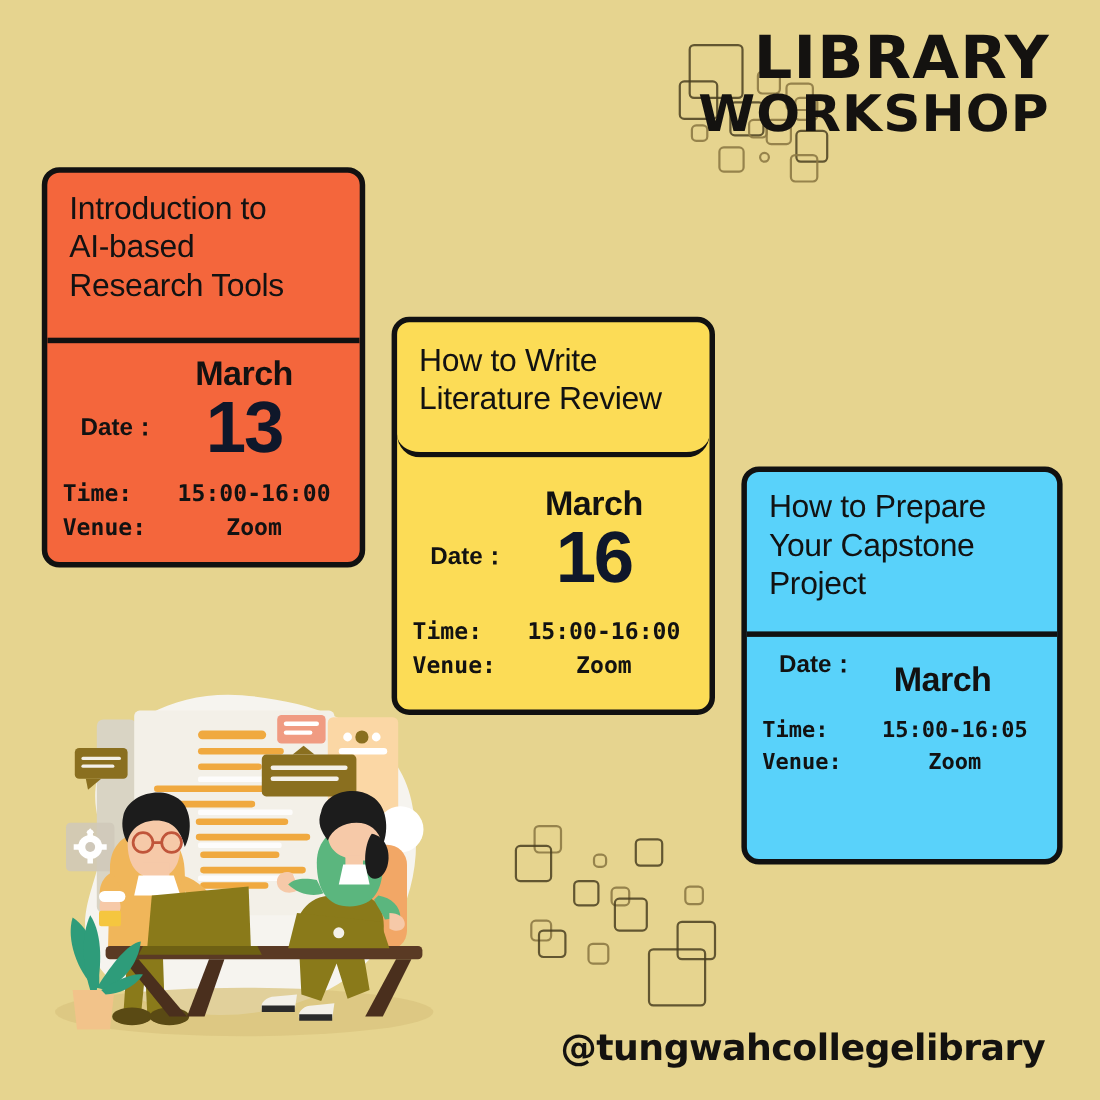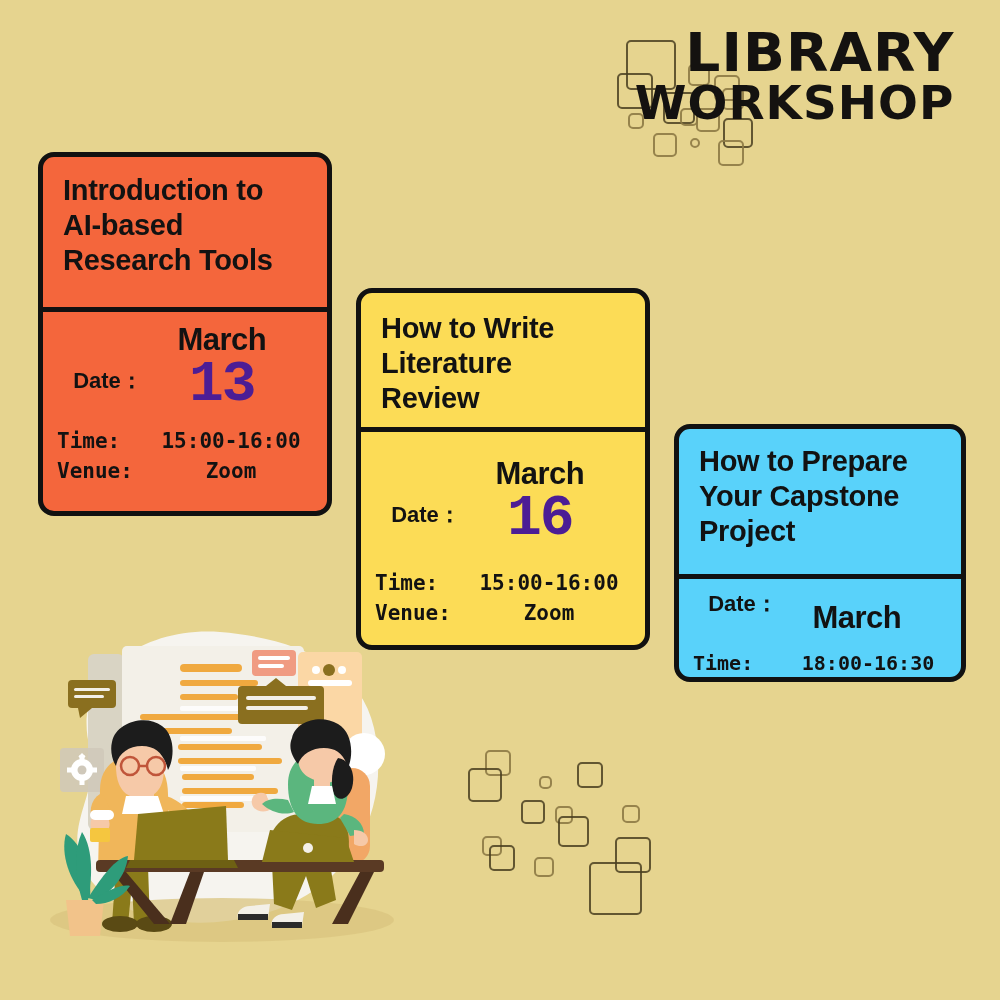--- a/index.html
+++ b/index.html
@@ -35,61 +35,61 @@
   .card{
     position:absolute;
     border:5px solid #111;
     border-radius:16px;
     box-sizing:border-box;
     overflow:hidden;
     display:flex;flex-direction:column;
   }
   .card-title{
     padding:16px 30px 12px 20px;
-    font-size:29px;font-weight:bold;color:#121212;
+    font-size:29px;font-weight:normal;color:#121212;
     line-height:1.2;letter-spacing:-.3px;
     border-bottom:5px solid #111;
     white-space:pre-line;
     font-family:"Liberation Sans",sans-serif;
   }
   .card-body{flex:1;position:relative;padding:4px 14px 10px;}
 
   .date-row{display:flex;align-items:flex-end;justify-content:center;}
   .date-label{
     font-size:22px;font-weight:bold;color:#121212;
     padding-bottom:16px;padding-right:4px;white-space:nowrap;
   }
   .date-stack{text-align:center;min-width:150px;}
   .month{font-size:31px;font-weight:bold;color:#121212;line-height:1.05;letter-spacing:-.5px;}
-  .day{font-size:58px;font-weight:bold;color:#4c1d95;line-height:.95;letter-spacing:-2px;font-family:Liberation Mono, monospace;}
+  .day{font-size:66px;font-weight:bold;color:#0f172a;line-height:.95;letter-spacing:-2px;}
 
   .meta{
     font-family:"DejaVu Sans Mono","Liberation Mono",monospace;
     font-weight:bold;color:#121212;
   }
   .meta-row{display:flex;align-items:flex-start;}
   .meta-key{white-space:nowrap;}
   .meta-val{flex:1;text-align:center;}
 
   
   #card-1{left:38px;top:152px;width:294px;height:364px;background:#f4663c;}
   #card-1 .card-title{min-height:122px;}
   #card-1 .date-row{margin-top:8px;}
   #card-1 .meta{font-size:21px;margin-top:14px;line-height:1.45;}
   #card-1 .meta .meta-key{width:92px;}
 
   
   #card-2{left:356px;top:288px;width:294px;height:362px;background:#fcdc56;}
-  #card-2 .card-title{min-height:88px;padding-top:18px;}
+  #card-2 .card-title{min-height:88px;padding-top:18px;border-radius:21px;}
   #card-2 .date-row{margin-top:22px;}
   #card-2 .meta{font-size:21px;margin-top:22px;line-height:1.45;}
   #card-2 .meta .meta-key{width:92px;}
 
   
-  #card-3{left:674px;top:424px;width:292px;height:258px;background:#59d2fa;}
+  #card-3{left:674px;top:424px;width:292px;height:362px;background:#59d2fa;}
   #card-3 .card-title{min-height:118px;padding-top:15px;}
   #card-3 .date-row{margin-top:6px;}
   #card-3 .meta{font-size:20px;margin-top:14px;line-height:1.45;}
   #card-3 .meta .meta-key{width:96px;}
 
   
   .handle{
     position:absolute;right:50px;bottom:28px;
     font-size:33px;font-weight:bold;color:#141210;
     letter-spacing:-.5px;
@@ -193,21 +193,21 @@
     <div class="card-body">
       <div class="date-row">
         <div class="date-label">Date：</div>
         <div class="date-stack">
           <div class="month">March</div>
         </div>
       </div>
       <div class="meta">
         <div class="meta-row">
           <span class="meta-key">Time:</span>
-          <span class="meta-val">18:00-16:30</span>
+          <span class="meta-val">15:00-16:05</span>
         </div>
         <div class="meta-row">
           <span class="meta-key">Venue:</span>
           <span class="meta-val">Zoom</span>
         </div>
       </div>
     </div>
   </div>
 
   <div class="illus">
@@ -334,14 +334,15 @@
         <path d="M56 280 C40 264 30 236 36 216 C52 226 62 252 60 280 Z"></path>
         <path d="M58 280 C72 258 86 240 98 238 C96 258 82 274 66 282 Z"></path>
         <path d="M52 282 C44 256 44 232 52 214 C64 232 62 262 58 282 Z"></path>
         <path d="M62 282 C78 272 92 266 100 268 C92 280 78 286 66 286 Z"></path>
       </g>
 
       <rect x="60" y="210" width="20" height="14" rx="2" fill="#f5c63f"></rect>
     </svg>
   </div>
 
+  <div class="handle">@tungwahcollegelibrary</div>
 
 </div>
 
 </body></html>

